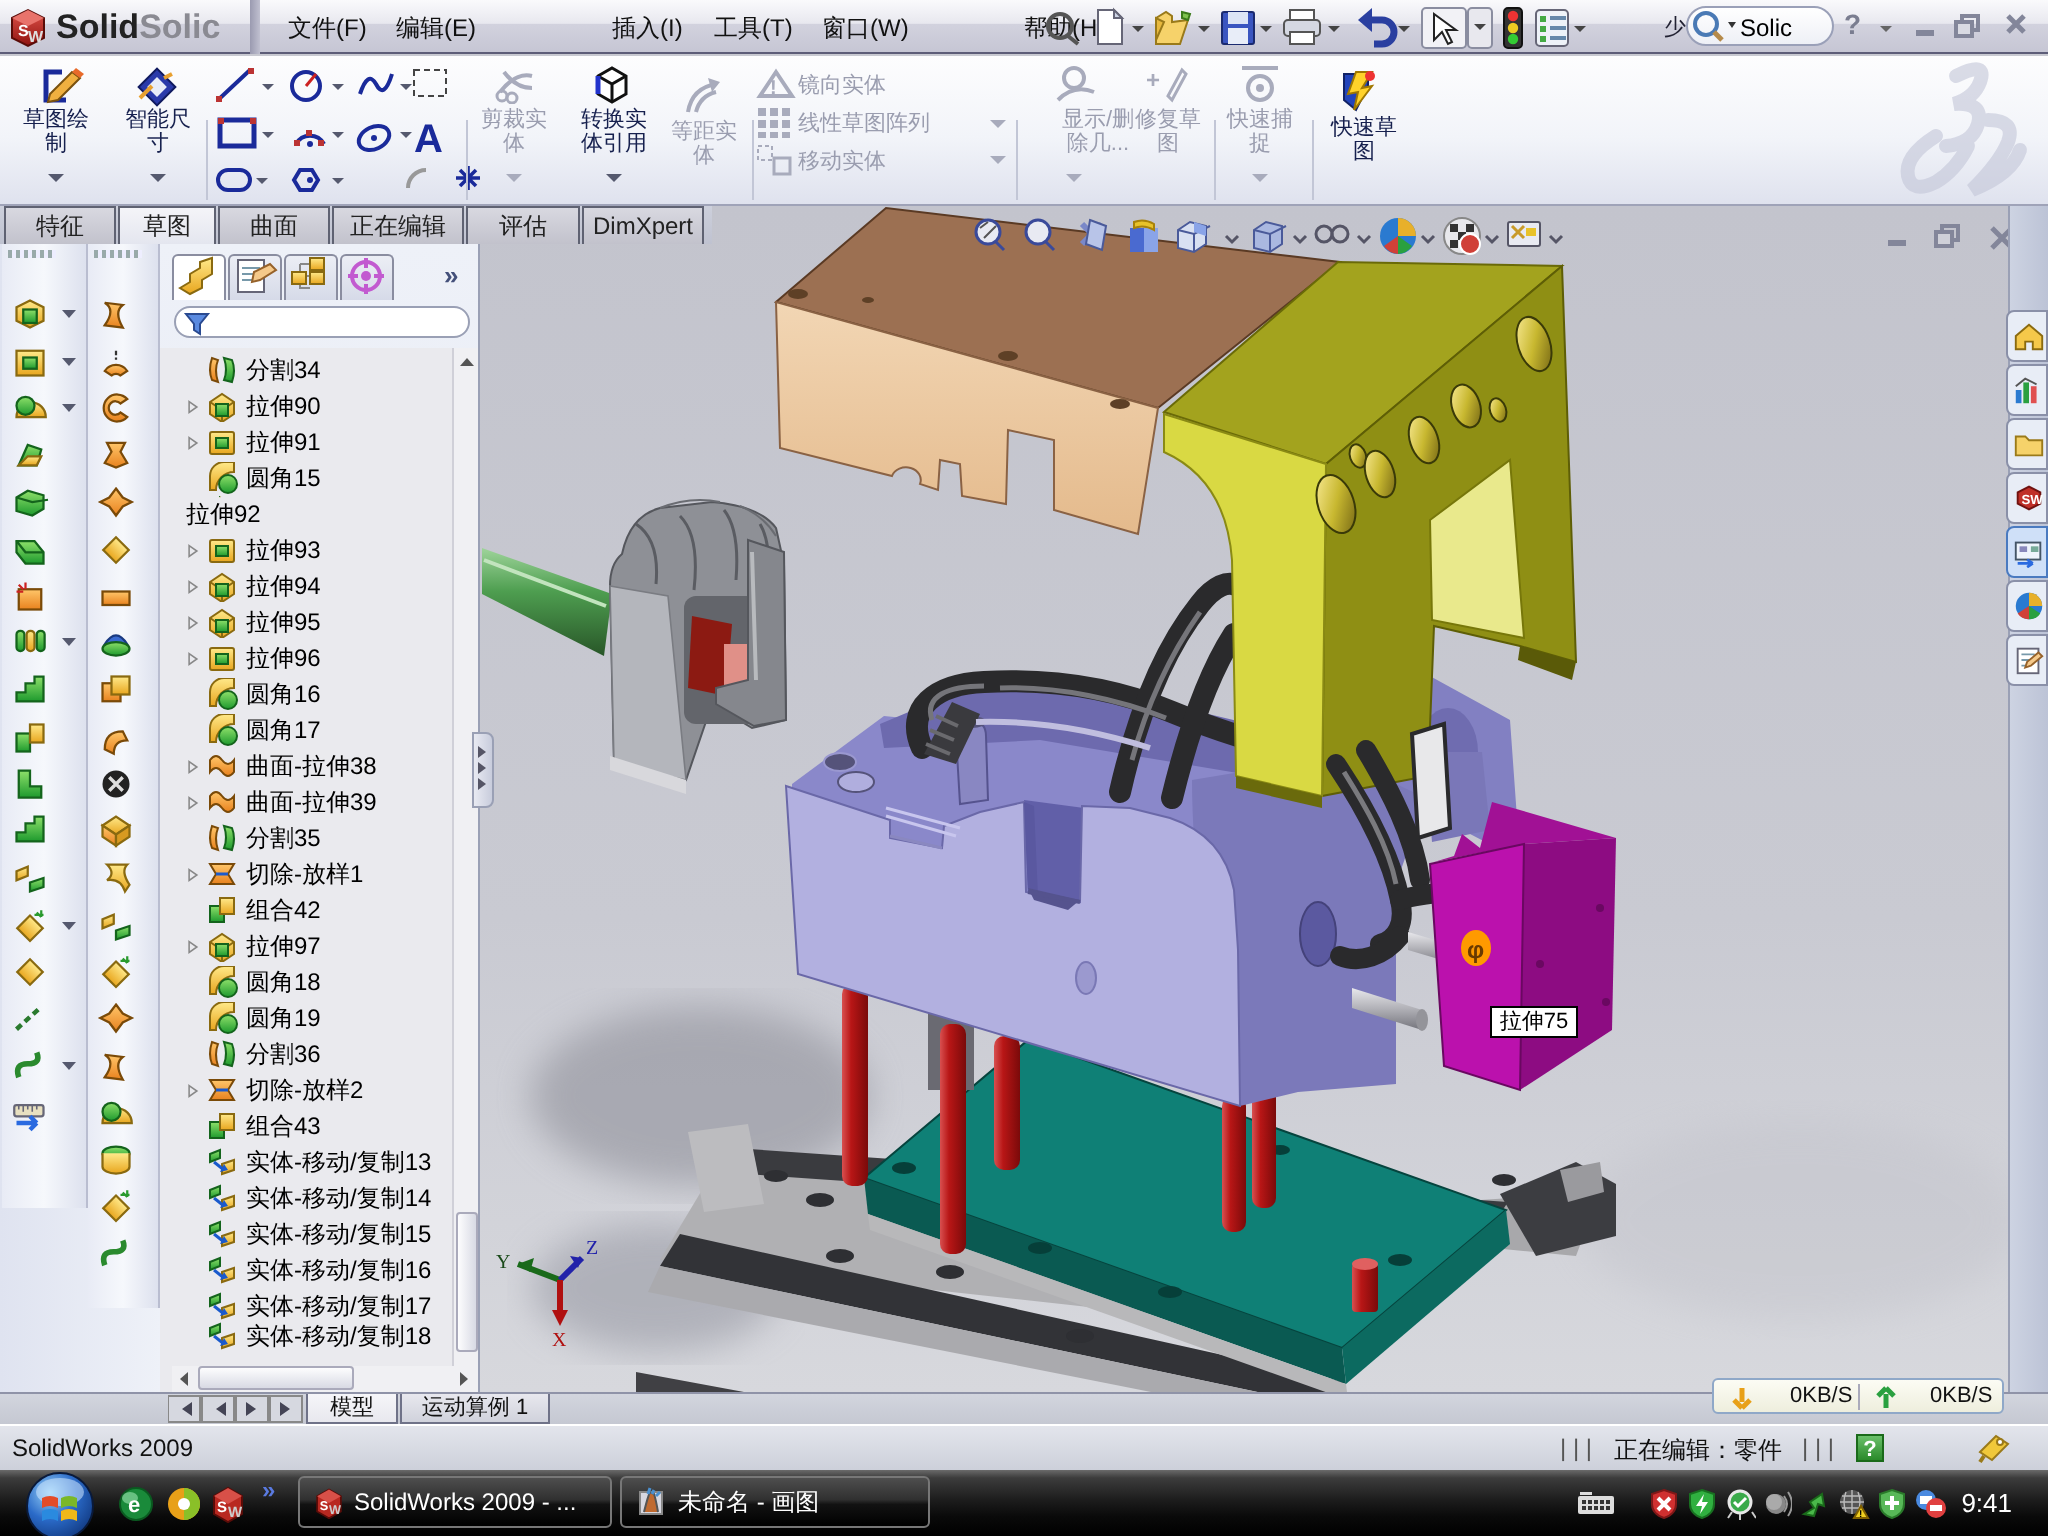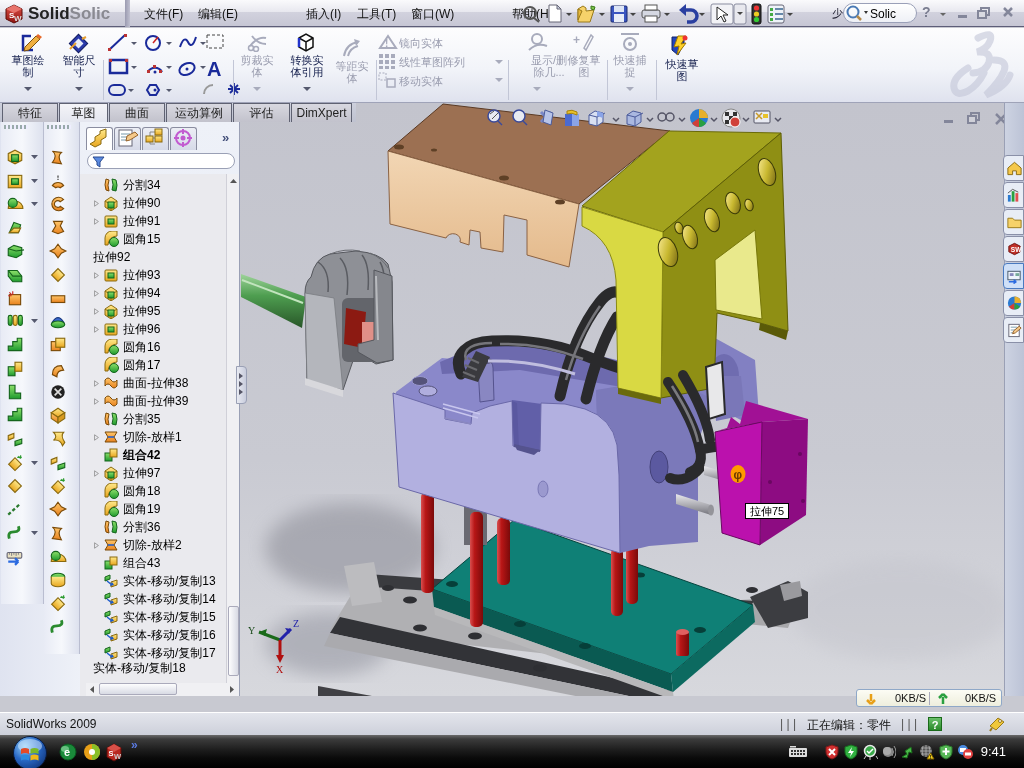--- a/index.html
+++ b/index.html
@@ -317,21 +317,21 @@
         <path d="M40 8 q16 -8 12 3 q-3 8 -13 11 q15 -1 12 10 q-3 10 -16 11"></path>
         <path d="M30 38 q-16 10 -14 20 q2 9 14 3 q10 -6 16 -18"></path>
         <path d="M56 30 q14 0 10 11 q-4 10 -18 24 q20 -8 24 -20"></path>
       </g>
     </svg>
   </div>
   <div id="tabrow">
     <div class="tab" style="left:2px;width:56px;">特征</div>
     <div class="tab act" style="left:59px;width:49px;">草图</div>
     <div class="tab" style="left:109px;width:56px;">曲面</div>
-    <div class="tab" style="left:166px;width:66px;">运动算例</div>
+    <div class="tab" style="left:166px;width:66px;">正在编辑</div>
     <div class="tab" style="left:233px;width:57px;">评估</div>
     <div class="tab" style="left:291px;width:61px;">DimXpert</div>
   </div>
   <div id="main">
     <div id="lefttools">
         <div id="tcol1">
           <div style="position:absolute;left:3px;top:3px;width:24px;height:4px;background:repeating-linear-gradient(90deg,#9aa 0 2px,#eef 2px 4px);"></div>
           <div style="position:absolute;left:4px;top:26px;width:22px;height:20px;"><svg width="20" height="18" viewBox="0 0 16 16">
               <path d="M2 5 l6 -3 6 3 v6 l-6 3 -6 -3 z" fill="url(#yg)" stroke="#8a6a10"></path>
               <rect x="5" y="6" width="6" height="6" fill="url(#gg)" stroke="#14641c"></rect>
@@ -955,21 +955,21 @@
           </div>
         <div class="trow" style="top:254px;">
             <svg class="exp" width="7" height="9" viewBox="0 0 7 9">
               <path d="M1 1 L6 4.5 L1 8 z" fill="none" stroke="#888" stroke-width="1"></path>
             </svg>
             <svg width="16" height="16" viewBox="0 0 16 16">
               <use href="#i-loft"></use>
             </svg>
             <span>切除-放样1</span>
           </div>
-        <div class="trow" style="top:272px;font-weight:bold;">
+        <div class="trow" style="top:272px;">
             <span class="exp"></span>
             <svg width="16" height="16" viewBox="0 0 16 16">
               <use href="#i-comb"></use>
             </svg>
             <span>组合42</span>
           </div>
         <div class="trow" style="top:290px;">
             <svg class="exp" width="7" height="9" viewBox="0 0 7 9">
               <path d="M1 1 L6 4.5 L1 8 z" fill="none" stroke="#888" stroke-width="1"></path>
             </svg>
@@ -1043,21 +1043,21 @@
             </svg>
             <span>实体-移动/复制16</span>
           </div>
         <div class="trow" style="top:470px;">
             <span class="exp"></span>
             <svg width="16" height="16" viewBox="0 0 16 16">
               <use href="#i-move"></use>
             </svg>
             <span>实体-移动/复制17</span>
           </div>
-        <div class="trow" style="top:485px;flex-direction:column;">
+        <div class="trow" style="top:485px;">
             <span class="exp"></span>
             <svg width="16" height="16" viewBox="0 0 16 16">
               <use href="#i-move"></use>
             </svg>
             <span>实体-移动/复制18</span>
           </div>
       </div>
       <div id="vsb">
         <svg width="13" height="10" style="position:absolute;left:0;top:2px;">
             <path d="M3 7 l3.5 -4 3.5 4 z" fill="#555"></path>
@@ -1108,20 +1108,38 @@
               <path d="M9 8 l6 4 a7 7 0 0 1 -6 3 z" fill="#2aa040"></path>
             </svg></div>
         <div style="position:absolute;top:162px;width:21px;height:26px;background:#e8edf6;border:1px solid #8a90a8;border-radius:4px 0 0 4px;"><svg width="17" height="16" viewBox="0 0 18 16" style="margin:4px 0 0 2px;">
               <rect x="3" y="2" width="11" height="13" fill="#fff" stroke="#667"></rect>
               <path d="M5 5 h7 M5 8 h7 M5 11 h4" stroke="#79a"></path>
               <path d="M8 9 l6 -5 2 2 -6 5 -3 1 z" fill="#f5c98a" stroke="#96622a"></path>
             </svg></div>
       </div>
     </div>
   </div>
+  <div id="modeltabs">
+    <svg width="70" height="15" viewBox="0 0 70 15" style="position:absolute;left:84px;top:0;">
+      <g fill="#d6d8e0" stroke="#888">
+          <rect x="0" y="1" width="16" height="13"></rect>
+          <rect x="17" y="1" width="16" height="13"></rect>
+          <rect x="34" y="1" width="16" height="13"></rect>
+          <rect x="51" y="1" width="16" height="13"></rect>
+        </g>
+      <g fill="#445">
+          <path d="M5 4 v7 M12 4 l-5 3.5 5 3.5 z"></path>
+          <path d="M29 4 l-5 3.5 5 3.5 z"></path>
+          <path d="M39 4 l5 3.5 -5 3.5 z"></path>
+          <path d="M63 4 v7 M56 4 l5 3.5 -5 3.5 z"></path>
+        </g>
+    </svg>
+    <div class="mtab" style="left:153px;width:46px;background:linear-gradient(#f6f6f9,#e8e8ee);">模型</div>
+    <div class="mtab" style="left:200px;width:75px;">运动算例 1</div>
+  </div>
   <div id="statusbar">
     <span style="position:absolute;left:6px;top:4px;">SolidWorks 2009</span>
     <span style="position:absolute;left:780px;top:4px;color:#555;">| | |</span>
     <span style="position:absolute;left:807px;top:4px;">正在编辑：零件</span>
     <span style="position:absolute;left:901px;top:4px;color:#555;">| | |</span>
     <div style="position:absolute;left:928px;top:4px;width:14px;height:14px;background:linear-gradient(#6ac06a,#2a8a2a);border:1px solid #1a6a1a;color:#fff;font-size:11px;font-weight:bold;text-align:center;line-height:14px;">?</div>
     <svg width="18" height="16" viewBox="0 0 18 16" style="position:absolute;left:988px;top:3px;">
         <path d="M2 10 l8 -8 6 4 -8 8 z" fill="#f0c83a" stroke="#9a7a1a"></path>
         <circle cx="12" cy="5" r="1.5" fill="#fff" stroke="#9a7a1a"></circle>
         <path d="M4 12 l-2 3" stroke="#9a7a1a" stroke-width="2"></path>
@@ -1156,20 +1174,37 @@
         <path d="M9 1 a8 8 0 0 1 0 16 z" fill="#8ac028"></path>
         <circle cx="9" cy="9" r="3" fill="#fff"></circle>
       </svg>
     <svg width="20" height="20" viewBox="0 0 20 20" style="position:absolute;left:104px;top:7px;">
         <polygon points="3,6 10,2 17,6 17,15 10,19 3,15" fill="#b82820" stroke="#5a0c08"></polygon>
         <polygon points="3,6 10,10 17,6 10,2" fill="#d85048"></polygon>
         <text x="4.5" y="14" font-size="7.5" font-weight="bold" fill="#fff">S</text>
         <text x="10" y="16.5" font-size="7.5" font-weight="bold" fill="#ccc">W</text>
       </svg>
     <span style="position:absolute;left:131px;top:3px;color:#5a7ae0;font-weight:bold;font-size:12px;">»</span>
+    <div class="taskbtn" style="left:149px;width:157px;">
+      <svg width="17" height="17" viewBox="0 0 20 20" style="margin:0 4px 0 6px;">
+          <polygon points="3,6 10,2 17,6 17,15 10,19 3,15" fill="#b82820" stroke="#5a0c08"></polygon>
+          <polygon points="3,6 10,10 17,6 10,2" fill="#d85048"></polygon>
+          <text x="4.5" y="14" font-size="7.5" font-weight="bold" fill="#fff">S</text>
+          <text x="10" y="16.5" font-size="7.5" font-weight="bold" fill="#ccc">W</text>
+        </svg>
+      <span>SolidWorks 2009 - ...</span>
+    </div>
+    <div class="taskbtn" style="left:310px;width:155px;">
+      <svg width="16" height="16" viewBox="0 0 16 16" style="margin:0 5px 0 7px;">
+          <rect x="2" y="3" width="11" height="11" fill="#d8d8e0" stroke="#888"></rect>
+          <path d="M4 13 q2 -8 3 -10 l2 1 q1 3 2 9" fill="#c06a30" stroke="#555"></path>
+          <path d="M6 4 l1 -3 M8 4 l1 -2 M10 5 l2 -2" stroke="#4a90d0" stroke-width="1.5"></path>
+        </svg>
+      <span>未命名 - 画图</span>
+    </div>
     <svg width="18" height="12" viewBox="0 0 18 12" style="position:absolute;left:789px;top:11px;">
         <rect x="0" y="2" width="18" height="9" rx="1" fill="#ddd"></rect>
         <g fill="#333">
           <rect x="2" y="4" width="2" height="2"></rect>
           <rect x="5" y="4" width="2" height="2"></rect>
           <rect x="8" y="4" width="2" height="2"></rect>
           <rect x="11" y="4" width="2" height="2"></rect>
           <rect x="14" y="4" width="2" height="2"></rect>
           <rect x="2" y="7" width="2" height="2"></rect>
           <rect x="5" y="7" width="2" height="2"></rect>

